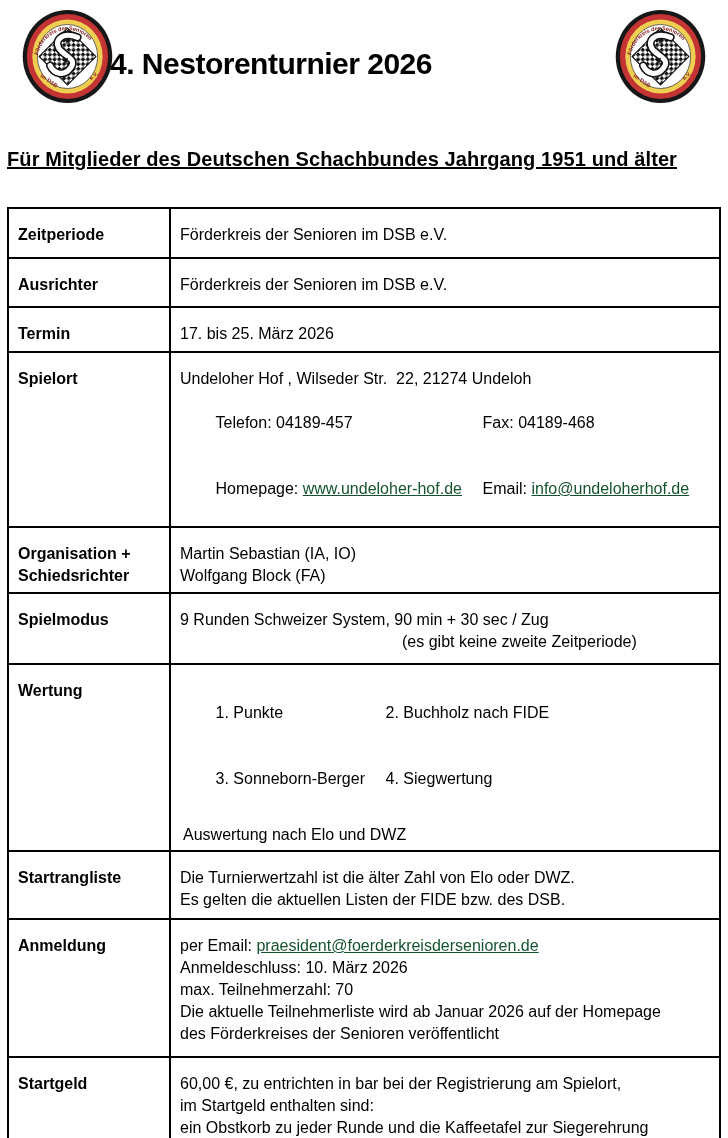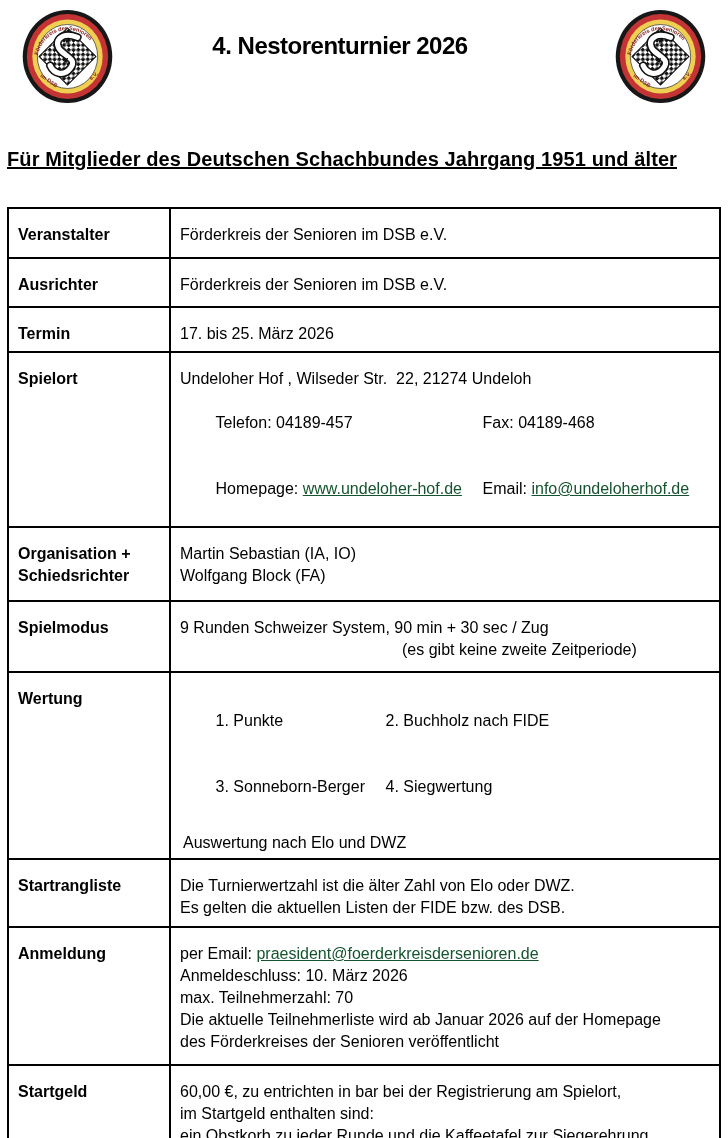--- a/index.html
+++ b/index.html
@@ -6,42 +6,42 @@
   body{
     width:728px;height:1138px;position:relative;
     font-family:"Liberation Sans","DejaVu Sans",sans-serif;
     color:#000;
   }
   
   .logo{position:absolute;top:9px;width:93px;height:95px;}
   .logo-left{left:21px;}
   .logo-right{left:614px;}
   .page-title{
-    position:absolute;left:110px;top:16px;width:460px;
-    text-align:center;font-size:24px;font-weight:700;line-height:1.15;
+    position:absolute;left:110px;top:27px;width:460px;
+    font-size:30px;font-weight:700;line-height:1.15;
     letter-spacing:-0.5px;white-space:nowrap;
   }
   .subtitle{
     position:absolute;left:7px;top:148px;width:716px;
     font-size:20px;font-weight:700;text-decoration:underline;
     white-space:nowrap;letter-spacing:0.1px;
   }
   
   table.info{
     position:absolute;left:7px;top:207px;width:714px;
     border-collapse:collapse;table-layout:fixed;
   }
   table.info td{
     border:2px solid #000;vertical-align:top;
     font-size:16px;line-height:22px;
     padding:15px 8px 4px 9px;
   }
   td.lbl{width:143px;font-weight:700;padding-left:7px;padding-right:4px;}
   tr.r0{height:50px}  tr.r1{height:49px}  tr.r2{height:45px}
-  tr.r3{height:92px}  tr.r4{height:74px}  tr.r5{height:71px}
+  tr.r3{height:92px}  tr.r4{height:66px}  tr.r5{height:71px}
   tr.r6{height:105px} tr.r7{height:68px}  tr.r8{height:138px}
   tr.r9{height:92px}
   .ln{white-space:pre-wrap;}
   .seg{display:inline-block;white-space:pre-wrap;}
   .w267{width:267px;}
   .w170{width:170px;}
   .indent222{padding-left:222px;}
   .note{margin-top:12px;padding-left:3px;}
   a.link{color:#14532d;text-decoration:underline;cursor:pointer;}
 </style>
@@ -98,21 +98,21 @@
   </text>
   <text x="20" y="74" font-size="6" fill="#8a2020" font-weight="bold" transform="rotate(35 20 74)">im DSB</text>
   <text x="76" y="78" font-size="6" fill="#8a2020" font-weight="bold" transform="rotate(-40 76 78)">e.V.</text>
 </svg>
 
 <div class="subtitle">Für Mitglieder des Deutschen Schachbundes Jahrgang 1951 und älter</div>
 
 <table class="info">
   <tbody>
       <tr class="r0">
-    <td class="lbl">Veranstalter</td>
+    <td class="lbl">Zeitperiode</td>
     <td>
       <div class="ln">Förderkreis der Senioren im DSB e.V.</div>
     </td>
   </tr>
   <tr class="r1">
     <td class="lbl">Ausrichter</td>
     <td>
       <div class="ln">Förderkreis der Senioren im DSB e.V.</div>
     </td>
   </tr>

